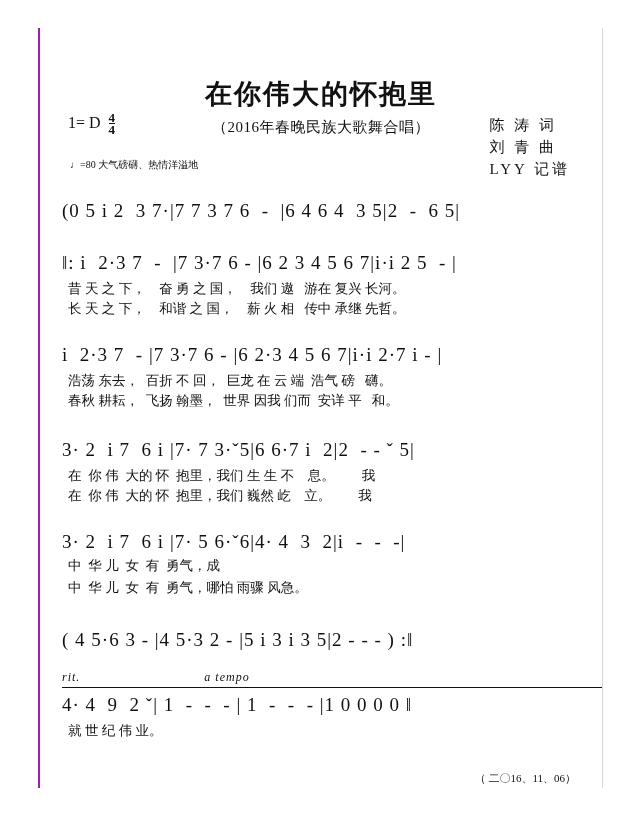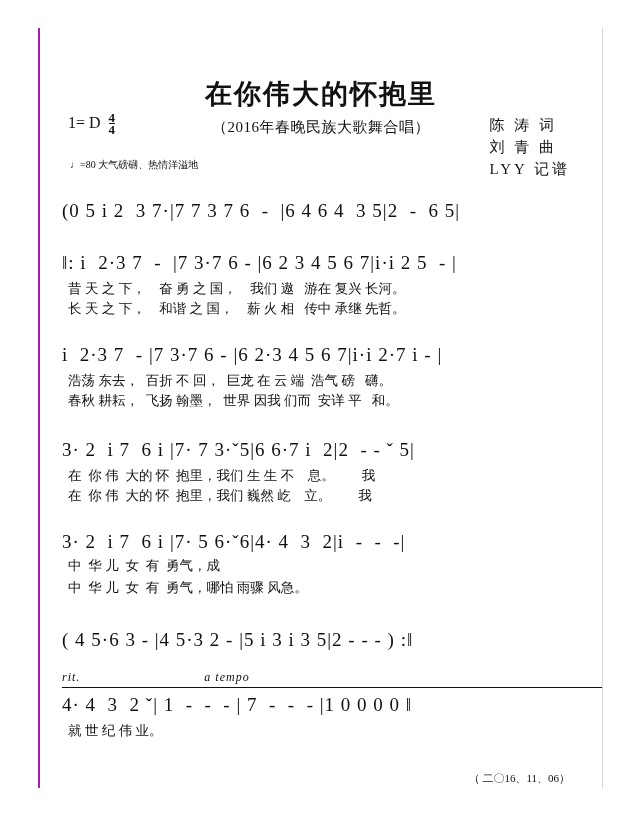--- a/index.html
+++ b/index.html
@@ -101,21 +101,21 @@
   }
   .lyric2{margin-top:-2px;}
   .rit{
     font-size:12px;
     font-style:italic;
     color:#111;
     letter-spacing:1px;
   }
   .footer-note{
     position:absolute;
-    right:32px;bottom:2px;
+    right:26px;bottom:2px;
     font-size:11px;
     color:#111;
   }
   .hr-thin{
     height:1px;background:#111;margin:2px 0 0 0;
   }
 </style>
 </head>
 <body>
 
@@ -178,21 +178,21 @@
         <div class="notes">( 4 5·6 3 - |4 5·3 2 - |5 i 3 i 3 5|2 - - - ) :‖</div>
       </div>
 
       <div class="row" style="margin-top:12px;">
         <span class="rit">rit.</span>
         <span class="rit" style="margin-left:120px;">a tempo</span>
         <div class="hr-thin"></div>
       </div>
 
       <div class="row" style="margin-top:2px;">
-        <div class="notes">4· 4  3  2 ˇ| 1  -  -  - | 7  -  -  - |1 0 0 0 0 ‖</div>
+        <div class="notes">4· 4  9  2 ˇ| 1  -  -  - | 1  -  -  - |1 0 0 0 0 ‖</div>
         <div class="lyric">就 世 纪 伟 业。</div>
       </div>
 
     </div>
 
     <div class="footer-note">（ 二〇16、11、06）</div>
   </div>
 </div>
 
 </body></html>

